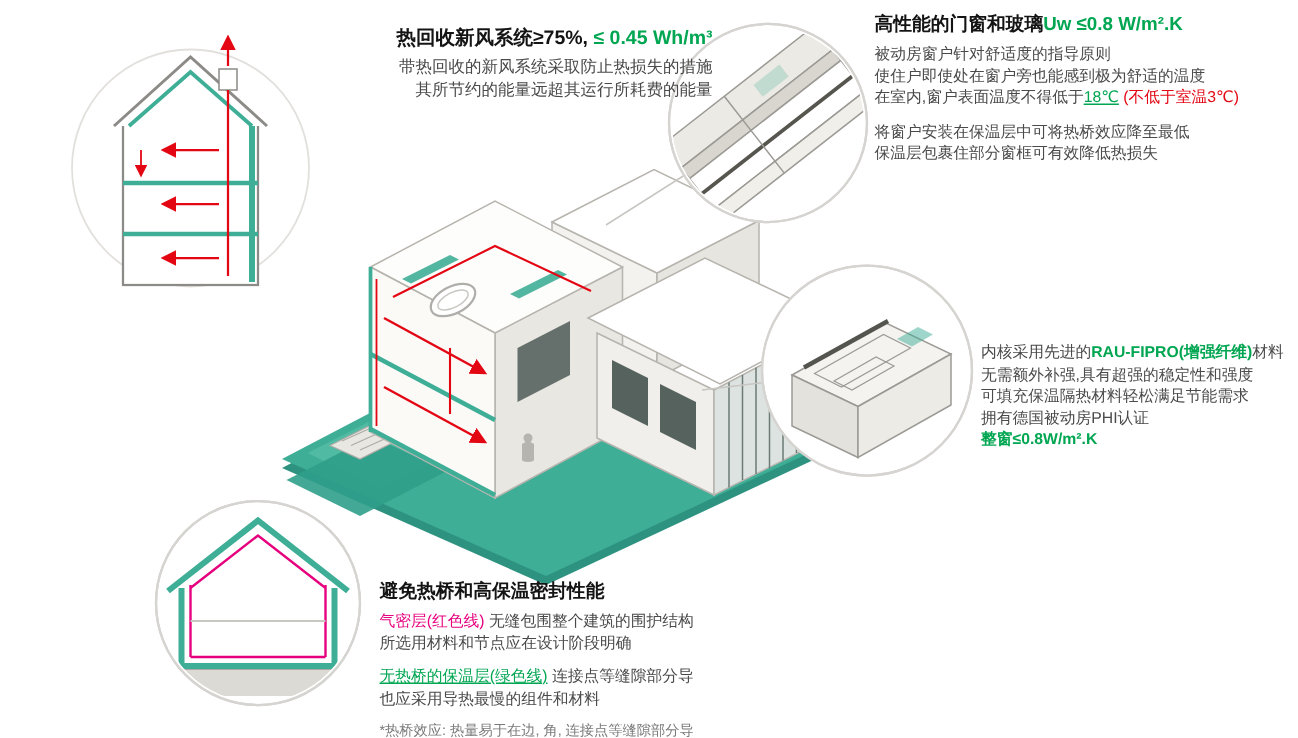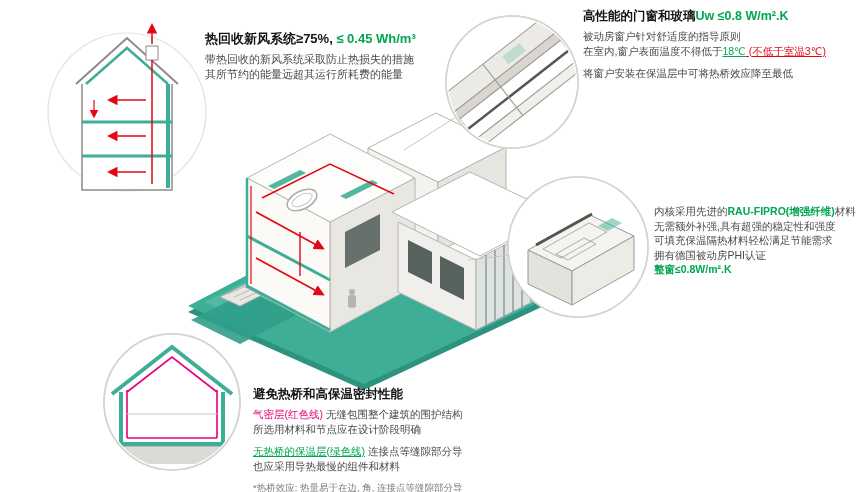--- a/index.html
+++ b/index.html
@@ -6,21 +6,21 @@
   html,body { background:#ffffff; }
   body { font-family:"Liberation Sans","DejaVu Sans",sans-serif; color:#4a4a4a; }
   .stage { position:relative; width:865px; height:492px; background:#ffffff; overflow:hidden; }
   .stage > svg { position:absolute; left:0; top:0; }
   .block { position:absolute; font-size:10.5px; line-height:14.5px; color:#4a4a4a; }
   .title { font-weight:bold; color:#141414; font-size:13px; line-height:17px; margin-bottom:5px; }
   .title-sm { font-weight:bold; color:#141414; font-size:12.5px; line-height:16px; margin-bottom:5px; }
   .ln { white-space:nowrap; }
   .g  { color:#00a651;text-decoration:underline; }
   .gb { color:#00a651; font-weight:bold; }
-  .r  { color:#e30613;text-decoration:underline; }
+  .r  { color:#e30613; }
   .m  { color:#e6007e; }
   .gap { height:8px; }
   .footnote { font-size:9.5px; color:#7a7a7a; margin-top:8px; }
   .vent-body { font-size:11px;font-family:Liberation Serif, serif; }
 </style>
 </head>
 <body>
 
 <div class="stage">
 
@@ -171,35 +171,37 @@
         <path d="M127,392 L172,357 L217,392" fill="none" stroke="#e6007e" stroke-width="1.6"></path>
         <line x1="127" y1="390" x2="127" y2="438" stroke="#e6007e" stroke-width="1.6"></line>
         <line x1="217" y1="390" x2="217" y2="438" stroke="#e6007e" stroke-width="1.6"></line>
         <line x1="127" y1="438" x2="217" y2="438" stroke="#e6007e" stroke-width="1.6"></line>
         <line x1="127" y1="414" x2="217" y2="414" stroke="#c9c7c2" stroke-width="1.2"></line>
       </g>
       <circle cx="172" cy="402" r="68" fill="none" stroke="#d6d4d0" stroke-width="1.5"></circle>
     </g>
   </svg>
 
-  <div class="block" style="left:205px; top:30px; width:270px;">
+  <div class="block" style="left:205px; top:16px; width:270px;text-align:right;">
     <div class="title ln"><span>热回收新风系统≥75%,</span><span class="gb"> ≤ 0.45 Wh/m³</span></div>
     <div class="ln vent-body">带热回收的新风系统采取防止热损失的措施</div>
     <div class="ln vent-body">其所节约的能量远超其运行所耗费的能量</div>
   </div>
 
   <div class="block" style="left:583px; top:8px; width:278px;">
     <div class="title-sm ln"><span>高性能的门窗和玻璃</span><span class="gb">Uw ≤0.8 W/m².K</span></div>
     <div class="ln">被动房窗户针对舒适度的指导原则</div>
+    <div class="ln">使住户即使处在窗户旁也能感到极为舒适的温度</div>
     <div class="ln"><span>在室内,窗户表面温度不得低于</span><span class="g">18℃</span><span class="r"> (不低于室温3℃)</span></div>
     <div class="gap"></div>
     <div class="ln">将窗户安装在保温层中可将热桥效应降至最低</div>
-  </div>
-
-  <div class="block" style="left:654px; top:204px; width:210px;">
+    <div class="ln">保温层包裹住部分窗框可有效降低热损失</div>
+  </div>
+
+  <div class="block" style="left:654px; top:228px; width:210px;">
     <div class="ln"><span>内核采用先进的</span><span class="gb">RAU-FIPRO(增强纤维)</span><span>材料</span></div>
     <div class="ln">无需额外补强,具有超强的稳定性和强度</div>
     <div class="ln">可填充保温隔热材料轻松满足节能需求</div>
     <div class="ln">拥有德国被动房PHI认证</div>
     <div class="ln gb">整窗≤0.8W/m².K</div>
   </div>
 
   <div class="block" style="left:253px; top:386px; width:315px;">
     <div class="title-sm ln">避免热桥和高保温密封性能</div>
     <div class="ln"><span class="m">气密层(红色线)</span><span> 无缝包围整个建筑的围护结构</span></div>

